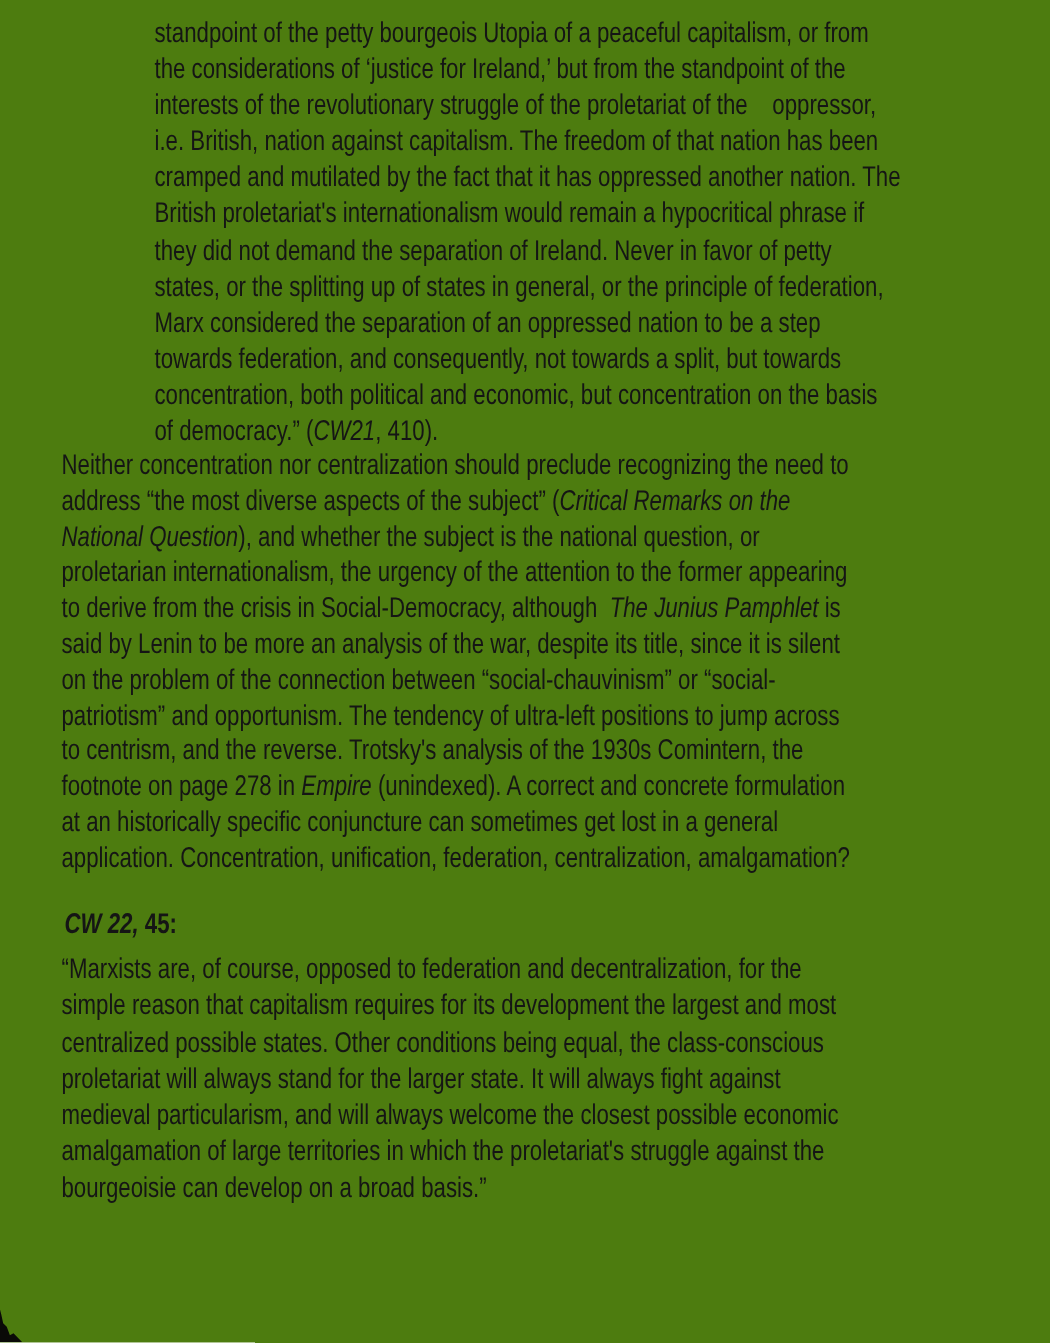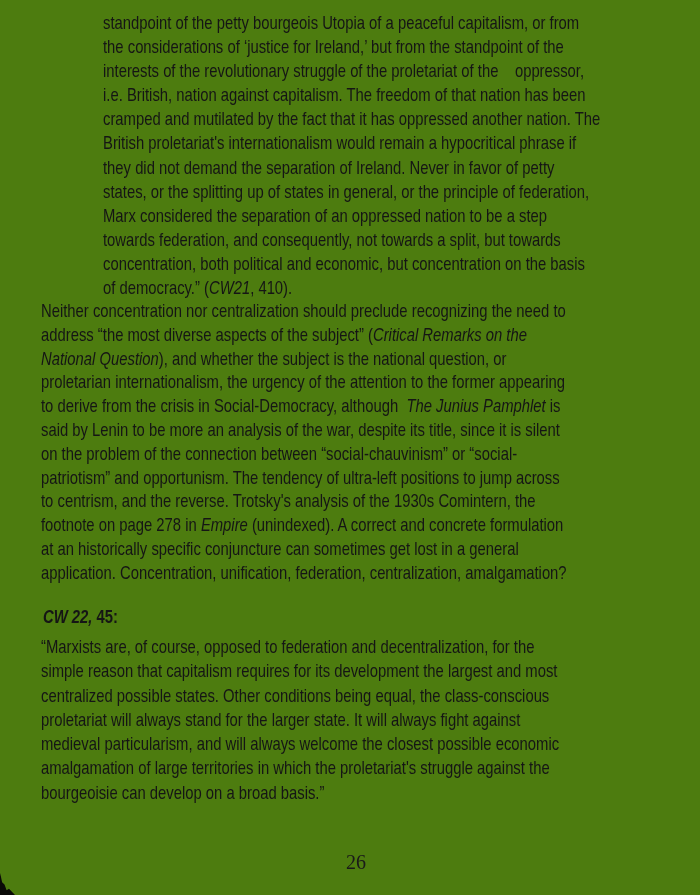--- a/index.html
+++ b/index.html
@@ -50,17 +50,16 @@
 <div class="page">
 
   <div class="sec bq"><div class="line"><span>standpoint of the petty bourgeois Utopia of a peaceful capitalism, or from</span></div><div class="line"><span>the considerations of ‘justice for Ireland,’ but from the standpoint of the</span></div><div class="line"><span>interests of the revolutionary struggle of the proletariat of the    oppressor,</span></div><div class="line"><span>i.e. British, nation against capitalism. The freedom of that nation has been</span></div><div class="line"><span>cramped and mutilated by the fact that it has oppressed another nation. The</span></div><div class="line"><span>British proletariat's internationalism would remain a hypocritical phrase if</span></div><div class="line"><span>they did not demand the separation of Ireland. Never in favor of petty</span></div><div class="line"><span>states, or the splitting up of states in general, or the principle of federation,</span></div><div class="line"><span>Marx considered the separation of an oppressed nation to be a step</span></div><div class="line"><span>towards federation, and consequently, not towards a split, but towards</span></div><div class="line"><span>concentration, both political and economic, but concentration on the basis</span></div><div class="line"><span>of democracy.” (</span><span class="i">CW21</span><span>, 410).</span></div></div>
 
   <div class="sec p1"><div class="line"><span>Neither concentration nor centralization should preclude recognizing the need to</span></div><div class="line"><span>address “the most diverse aspects of the subject” (</span><span class="i">Critical Remarks on the</span></div><div class="line"><span class="i">National Question</span><span>), and whether the subject is the national question, or</span></div><div class="line"><span>proletarian internationalism, the urgency of the attention to the former appearing</span></div><div class="line"><span>to derive from the crisis in Social-Democracy, although  </span><span class="i">The Junius Pamphlet</span><span> is</span></div><div class="line"><span>said by Lenin to be more an analysis of the war, despite its title, since it is silent</span></div><div class="line"><span>on the problem of the connection between “social-chauvinism” or “social-</span></div><div class="line"><span>patriotism” and opportunism. The tendency of ultra-left positions to jump across</span></div><div class="line"><span>to centrism, and the reverse. Trotsky's analysis of the 1930s Comintern, the</span></div><div class="line"><span>footnote on page 278 in </span><span class="i">Empire</span><span> (unindexed). A correct and concrete formulation</span></div><div class="line"><span>at an historically specific conjuncture can sometimes get lost in a general</span></div><div class="line"><span>application. Concentration, unification, federation, centralization, amalgamation?</span></div></div>
 
   <div class="sec head"><div class="line"><span class="bi">CW 22,</span><span class="b"> 45:</span></div></div>
 
   <div class="sec p2"><div class="line"><span>“Marxists are, of course, opposed to federation and decentralization, for the</span></div><div class="line"><span>simple reason that capitalism requires for its development the largest and most</span></div><div class="line"><span>centralized possible states. Other conditions being equal, the class-conscious</span></div><div class="line"><span>proletariat will always stand for the larger state. It will always fight against</span></div><div class="line"><span>medieval particularism, and will always welcome the closest possible economic</span></div><div class="line"><span>amalgamation of large territories in which the proletariat's struggle against the</span></div><div class="line"><span>bourgeoisie can develop on a broad basis.”</span></div></div>
 
-  <div class="pagenum">26</div>
 
   <div class="corner-artifact"></div>
 
 </div>
 
 </body></html>

